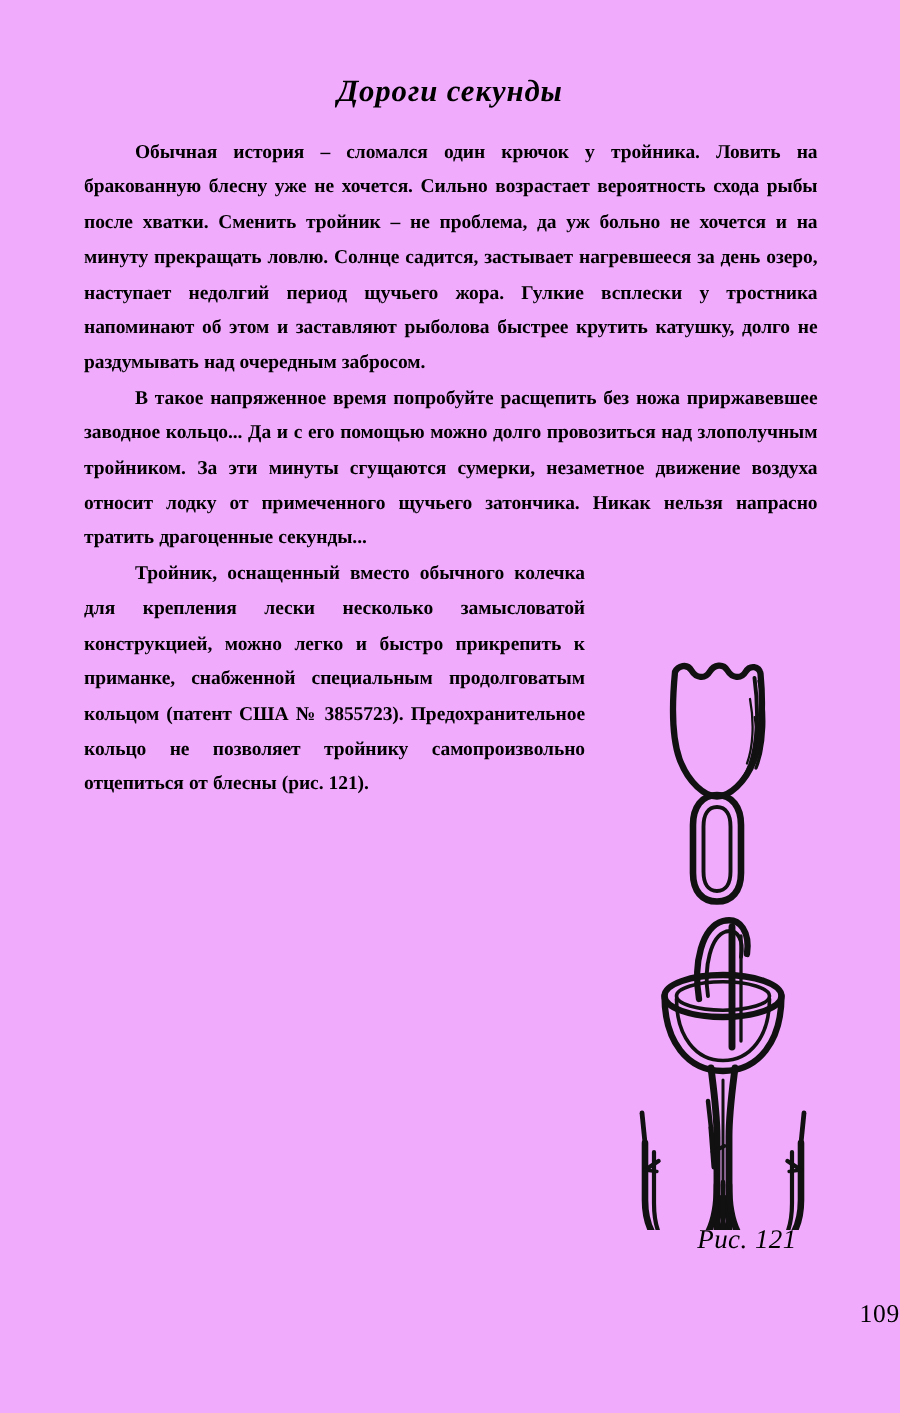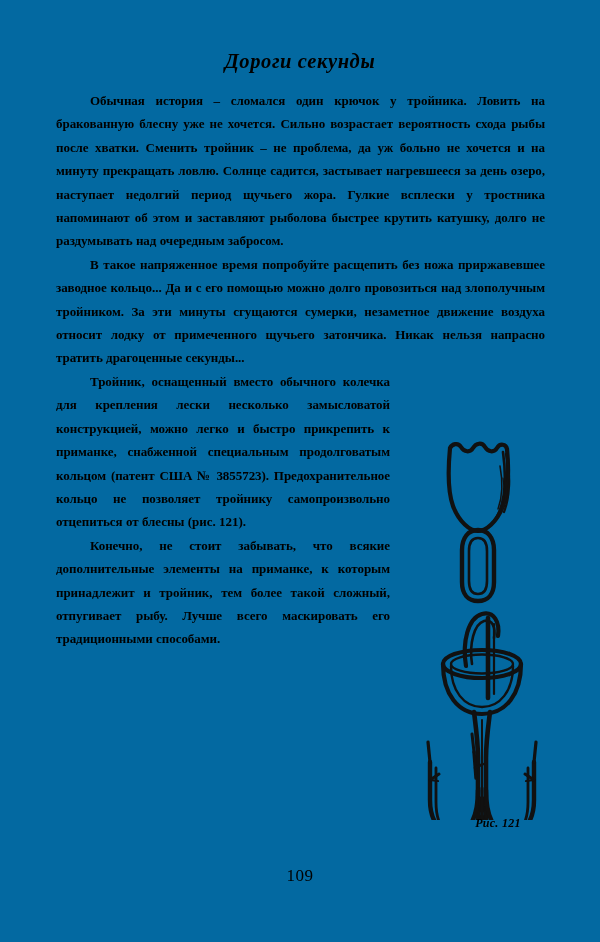--- a/index.html
+++ b/index.html
@@ -15,21 +15,21 @@
     font-family: "Liberation Serif", "DejaVu Serif", serif;
     color: #000000;
   }
 
   .page {
     position: absolute;
     left: 0;
     top: 0;
     width: 600px;
     height: 942px;
-    background: #0369a1;
+    background: #f0abfc;
   }
 
   
   .page-title {
     position: absolute;
     left: 0;
     top: 50px;
     width: 600px;
     text-align: center;
     font-weight: bold;
@@ -82,33 +82,33 @@
     position: absolute;
     left: 0;
     top: 0;
   }
   .fig-caption {
     position: absolute;
     left: 0;
     top: 386px;
     width: 180px;
     text-align: center;
-    font-weight: bold;
+    font-weight: normal;
     font-style: italic;
-    font-size: 12px;
+    font-size: 18px;
     letter-spacing: 0.3px;
   }
 
   
   .folio {
     position: absolute;
     left: 0;
     top: 866px;
     width: 600px;
-    text-align: center;
+    text-align: right;
     font-size: 17px;
     font-weight: normal;
     letter-spacing: 0.5px;
   }
 </style>
 </head>
 <body>
 
 <div class="page">
 
@@ -118,21 +118,20 @@
 
     <p>Обычная история – сломался один крючок у тройника. Ловить на бракованную блесну уже не хочется. Сильно возрастает вероятность схода рыбы после хватки. Сменить тройник – не проблема, да уж больно не хочется и на минуту прекращать ловлю. Солнце садится, застывает нагревшееся за день озеро, наступает недолгий период щучьего жора. Гулкие всплески у тростника напоминают об этом и заставляют рыболова быстрее крутить катушку, долго не раздумывать над очередным забросом.</p>
 
     <p>В такое напряженное время попробуйте расщепить без ножа приржавевшее заводное кольцо... Да и с его помощью можно долго провозиться над злополучным тройником. За эти минуты сгущаются сумерки, незаметное движение воздуха относит лодку от примеченного щучьего затончика. Никак нельзя напрасно тратить драгоценные секунды...</p>
 
     <div class="figure-float"></div>
 
 
     <p>Тройник, оснащенный вместо обычного колечка для крепления лески несколько замысловатой конструкцией, можно легко и быстро прикрепить к приманке, снабженной специальным продолговатым кольцом (патент США № 3855723). Предохранительное кольцо не позволяет тройнику самопроизвольно отцепиться от блесны (рис. 121).</p>
 
-    <p>Конечно, не стоит забывать, что всякие дополнительные элементы на приманке, к которым принадлежит и тройник, тем более такой сложный, отпугивает рыбу. Лучше всего маскировать его традиционными способами.</p>
 
   </div>
 
   <div class="figure-block">
 
     <svg class="fig-svg" width="180" height="390" viewBox="0 0 180 390">
       <g fill="none" stroke="#111111" stroke-linecap="round" stroke-linejoin="round">
 
         <g>
 

